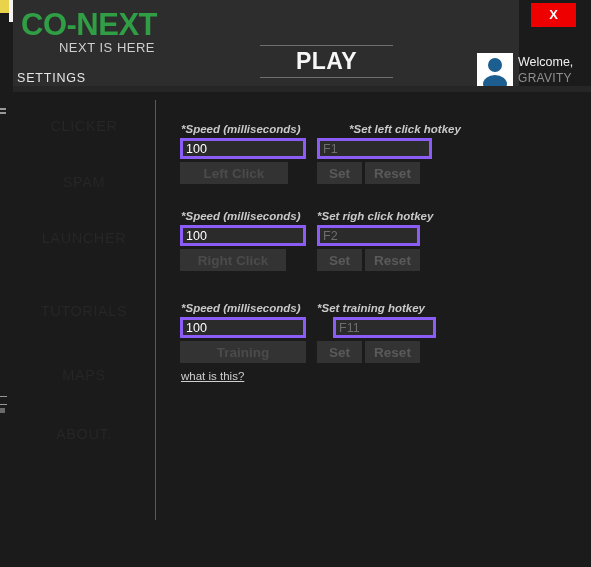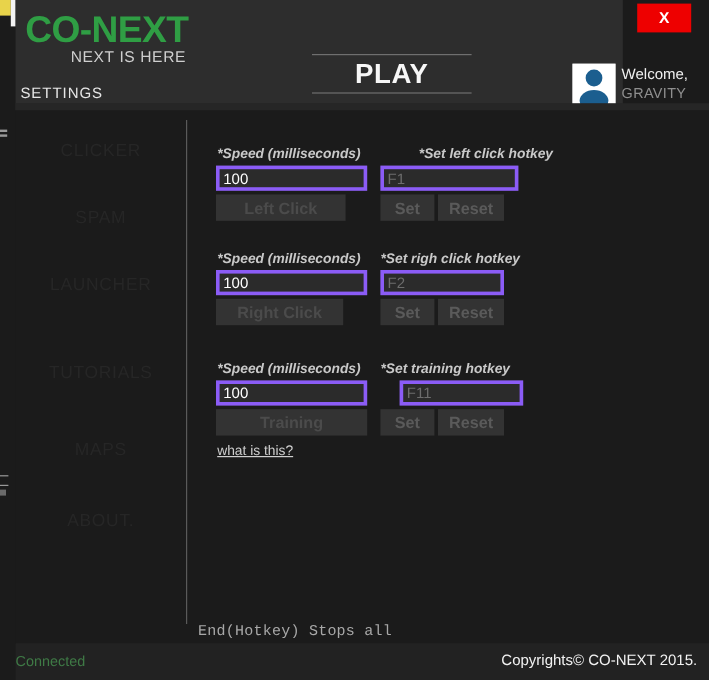--- a/index.html
+++ b/index.html
@@ -377,20 +377,15 @@
         <div class="field-label" style="left:161px; top:210px;">*Set training hotkey</div>
         <input class="text-input disabled" style="left: 161px; top: 225px; width: 103px; height: 21px; margin-left: 16px;" value="F11">
         <button class="btn btn-sm" style="left:161px; top:249px; width:45px; height:22px;">Set</button>
         <button class="btn btn-sm" style="left:209px; top:249px; width:55px; height:22px;">Reset</button>
       </div>
 
       <div class="what-link" style="top:278px;">what is this?</div>
     </div>
   </div>
 
-  <div class="hotkey-note" style="left:165px;">End(Hotkey) Stops all</div>
-
-  <div class="footer">
-    <div class="status-text">Connected</div>
-    <div class="copyright-text">Copyrights© CO-NEXT 2015.</div>
-  </div>
+
 
 </div>
 
 </body></html>

